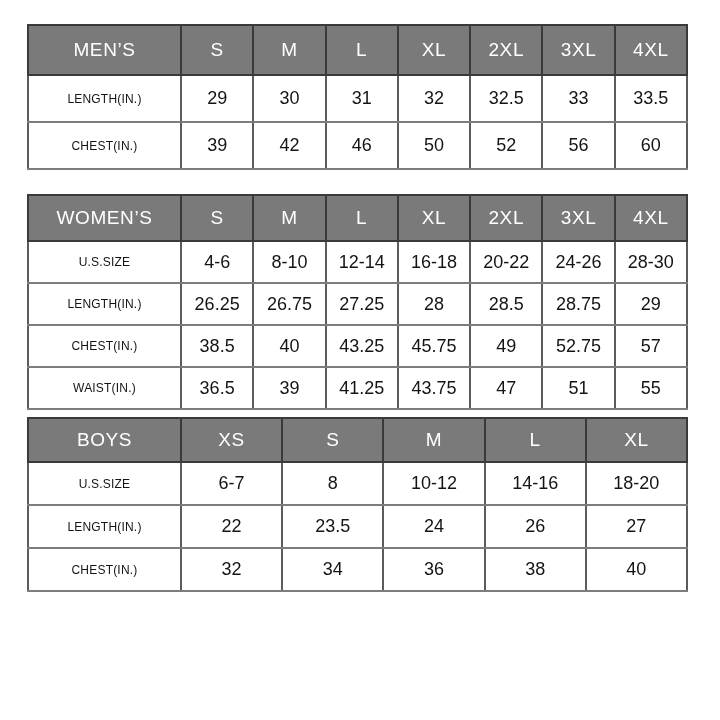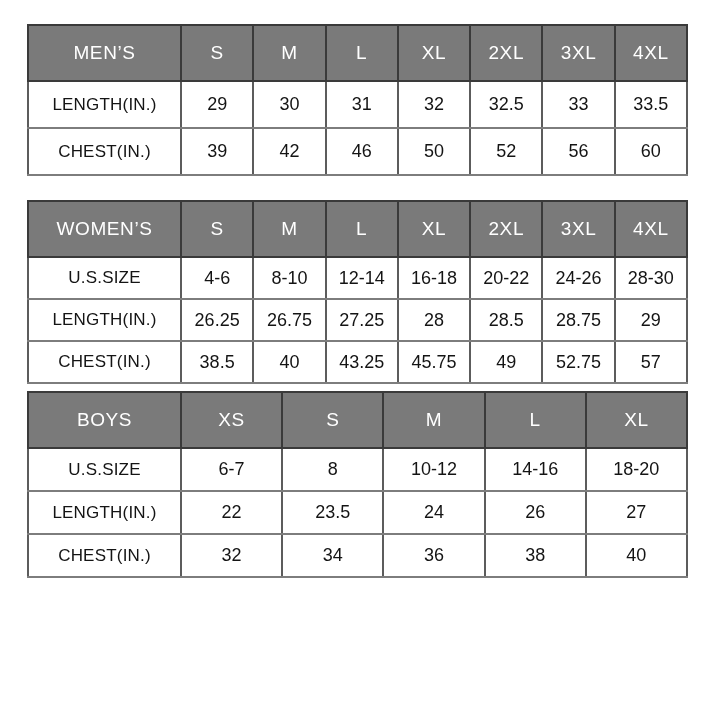--- a/index.html
+++ b/index.html
@@ -37,32 +37,32 @@
 
   table.size-table{
     width:661px;margin-left:2px;
     border-collapse:collapse;table-layout:fixed;
     border:2px solid var(--border-dark);
   }
   table.size-table th{
     background:var(--header-gray);color:var(--header-text);
     font-weight:400;font-size:19px;letter-spacing:0.6px;
     border:2px solid var(--border-dark);
-    text-align:center;padding:16px;
+    text-align:center;padding:0;
   }
   table.size-table th:first-child{width:153px;}
   table.size-table td{
     border-left:2px solid var(--border-mid);
     border-right:2px solid var(--border-mid);
     border-top:2px solid var(--border-light);
     border-bottom:2px solid var(--border-light);
     font-size:18px;text-align:center;color:var(--text-black);
     padding:0;background:#ffffff;
   }
-  table.size-table td:first-child{font-size:17px;letter-spacing:0.2px;}
+  table.size-table td:first-child{font-size:12px;letter-spacing:0.2px;}
 
   table.mens{margin-top:14px;}
   table.mens th{height:50px;}
   table.mens td{height:47px;}
 
   table.womens{margin-top:24px;}
   table.womens th{height:46px;}
   table.womens td{height:42px;}
 
   table.boys{margin-top:7px;}
@@ -162,20 +162,30 @@
         <tr>
           <td>CHEST(IN.)</td>
           <td>38.5</td>
           <td>40</td>
           <td>43.25</td>
           <td>45.75</td>
           <td>49</td>
           <td>52.75</td>
           <td>57</td>
         </tr>
+        <tr>
+          <td>WAIST(IN.)</td>
+          <td>36.5</td>
+          <td>39</td>
+          <td>41.25</td>
+          <td>43.75</td>
+          <td>47</td>
+          <td>51</td>
+          <td>55</td>
+        </tr>
       </tbody>
     </table>
 
   <table class="size-table boys">
       <thead>
         <tr>
           <th>BOYS</th>
           <th>XS</th>
           <th>S</th>
           <th>M</th>

